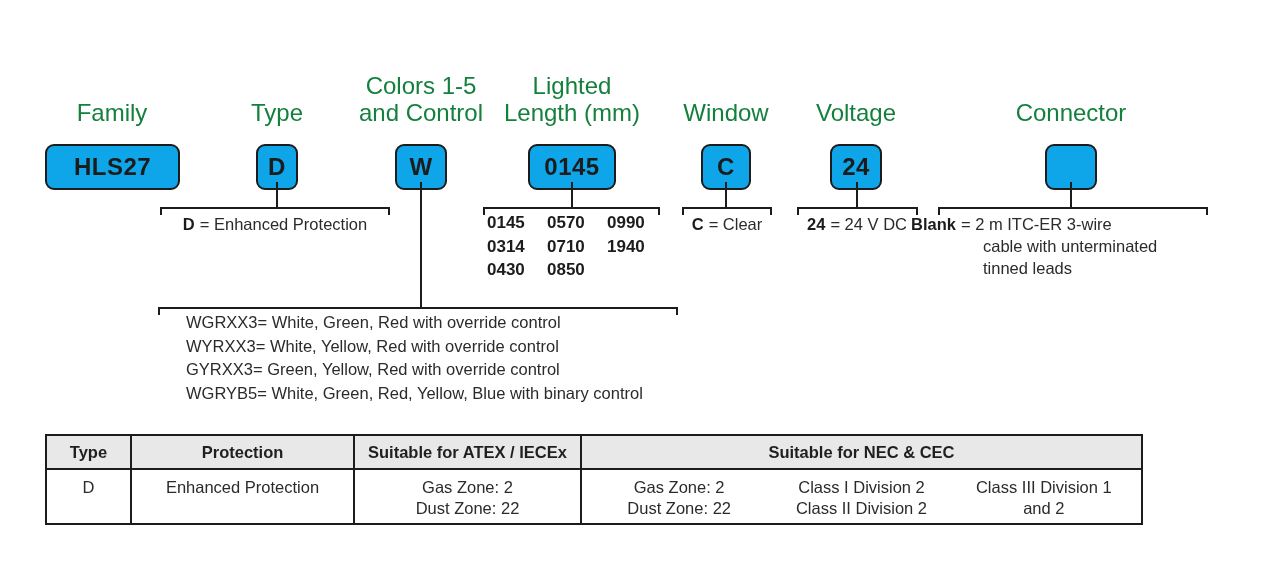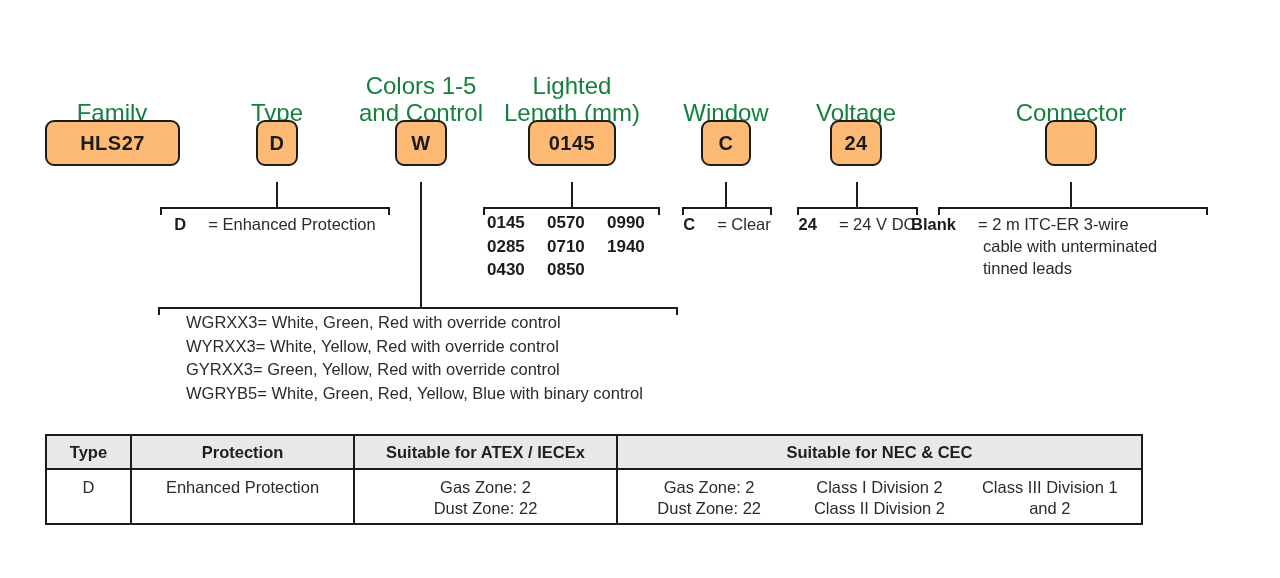--- a/index.html
+++ b/index.html
@@ -7,35 +7,35 @@
     position:relative;width:1280px;height:578px;background:#ffffff;overflow:hidden;
     font-family:"Liberation Sans","DejaVu Sans",sans-serif;color:#212121;
   }
   
   .field-label{
     position:absolute;bottom:452px;transform:translateX(-50%);
     text-align:center;font-size:24px;line-height:27px;color:#15803d;white-space:nowrap;
   }
   
   .value-box{
-    position:absolute;top:120px;height:46px;box-sizing:border-box;
-    border:2.5px solid #1c1c1c;border-radius:9px;background:#fdba74;
+    position:absolute;top:144px;height:46px;box-sizing:border-box;
+    border:2.5px solid #1c1c1c;border-radius:9px;background:#0ea5e9;
     display:flex;align-items:center;justify-content:center;
-    font-size:20px;font-weight:bold;letter-spacing:.5px;color:#1c1c1c;
+    font-size:24px;font-weight:bold;letter-spacing:.5px;color:#1c1c1c;
   }
   
   .stem{position:absolute;width:2px;background:#1c1c1c;}
   
   .bracket{
     position:absolute;height:8px;box-sizing:border-box;
     border-top:2px solid #1c1c1c;border-left:2px solid #1c1c1c;border-right:2px solid #1c1c1c;
   }
   .note{position:absolute;font-size:16.5px;line-height:22px;color:#2b2b2b;white-space:nowrap;}
   .note .code{font-weight:bold;color:#1c1c1c;}
-  .note .desc{margin-left:22px;}
+  .note .desc{margin-left:5px;}
   .note.centered{transform:translateX(-50%);}
   .note-line{white-space:nowrap;}
   .indent{padding-left:72px;}
   .colors-note{position:absolute;left:168px;top:311px;font-size:16.5px;line-height:23.7px;color:#2b2b2b;margin-left:18px;}
   .len-grid{
     position:absolute;left:487px;top:211px;display:grid;
     grid-template-columns:60px 60px 60px;font-size:17px;font-weight:bold;
     line-height:23.5px;color:#1c1c1c;
   }
   
@@ -43,21 +43,21 @@
     position:absolute;left:45px;top:434px;width:1098px;box-sizing:border-box;
     border:2px solid #1c1c1c;font-size:16.5px;color:#2b2b2b;
   }
   .thead{display:flex;background:#e8e8e8;border-bottom:2px solid #1c1c1c;height:32px;}
   .trow{display:flex;height:53px;background:#ffffff;}
   .th,.td{box-sizing:border-box;display:flex;justify-content:center;}
   .th{align-items:center;font-weight:bold;color:#1f1f1f;}
   .td{align-items:flex-start;padding-top:7px;line-height:21px;text-align:center;}
   .c1{width:85px;border-right:2px solid #1c1c1c;flex:none;}
   .c2{width:223px;border-right:2px solid #1c1c1c;flex:none;}
-  .c3{width:263px;border-right:2px solid #1c1c1c;flex:none;}
+  .c3{width:227px;border-right:2px solid #1c1c1c;flex:none;}
   .c4{flex:1;border-radius:16px;}
   .two-line{display:flex;flex-direction:column;align-items:center;}
   .nec{justify-content:space-around;padding-left:6px;padding-right:6px;}
   .nec-block{flex:1;text-align:center;}
 </style>
 </head>
 <body>
 
 <div class="canvas">
 
@@ -108,21 +108,21 @@
   <div class="bracket" style="left:158px;top:307px;width:520px"></div>
 
   <div class="note centered" style="left:275px;top:213px">
     <span class="code">D</span><span class="desc">= Enhanced Protection</span>
   </div>
 
   <div class="len-grid">
     <div>0145</div>
     <div>0570</div>
     <div>0990</div>
-    <div>0285</div>
+    <div>0314</div>
     <div>0710</div>
     <div>1940</div>
     <div>0430</div>
     <div>0850</div>
     <div></div>
   </div>
 
   <div class="note centered" style="left:727px;top:213px">
     <span class="code">C</span><span class="desc">= Clear</span>
   </div>

